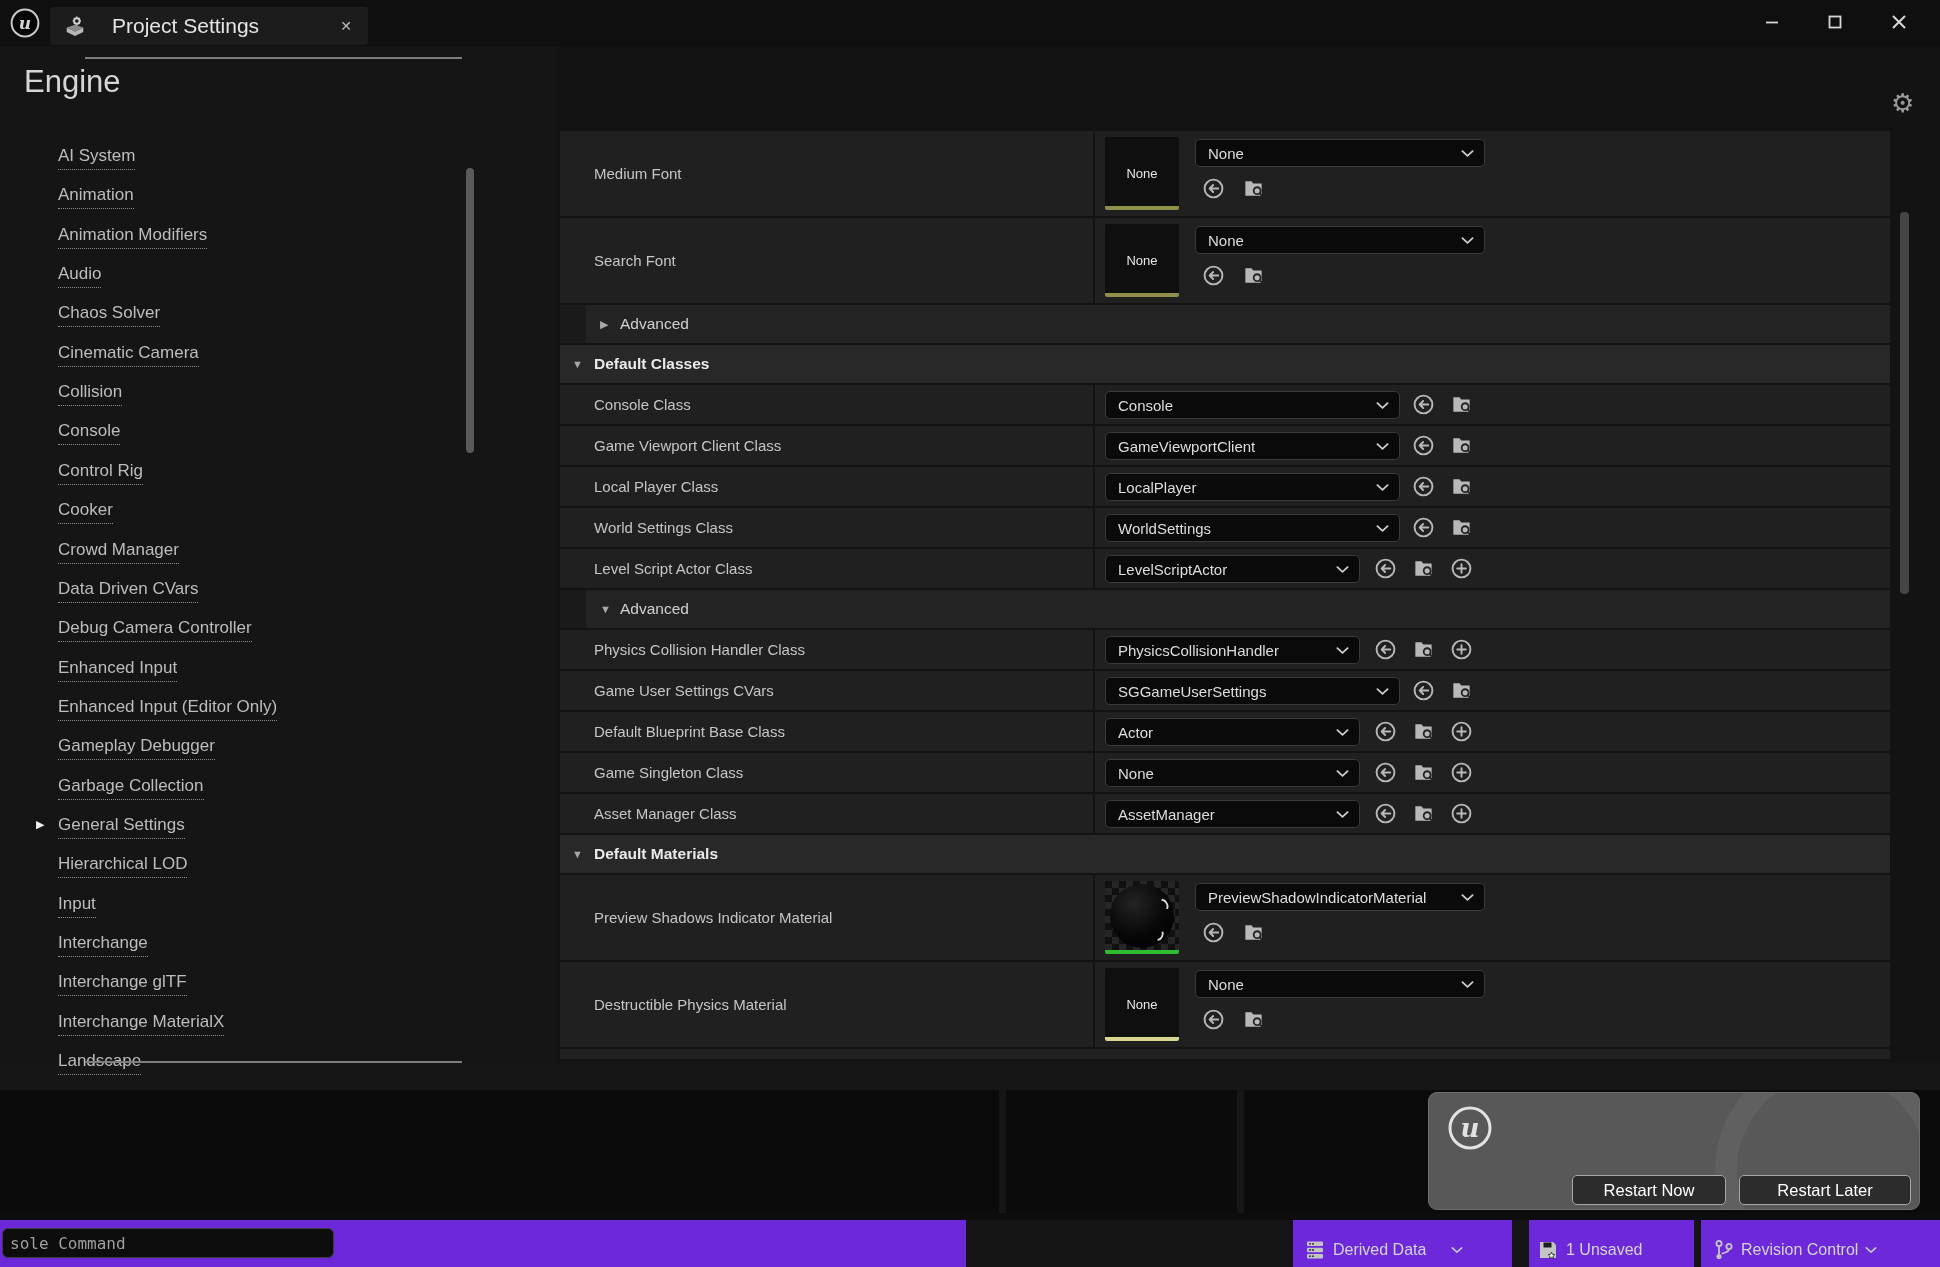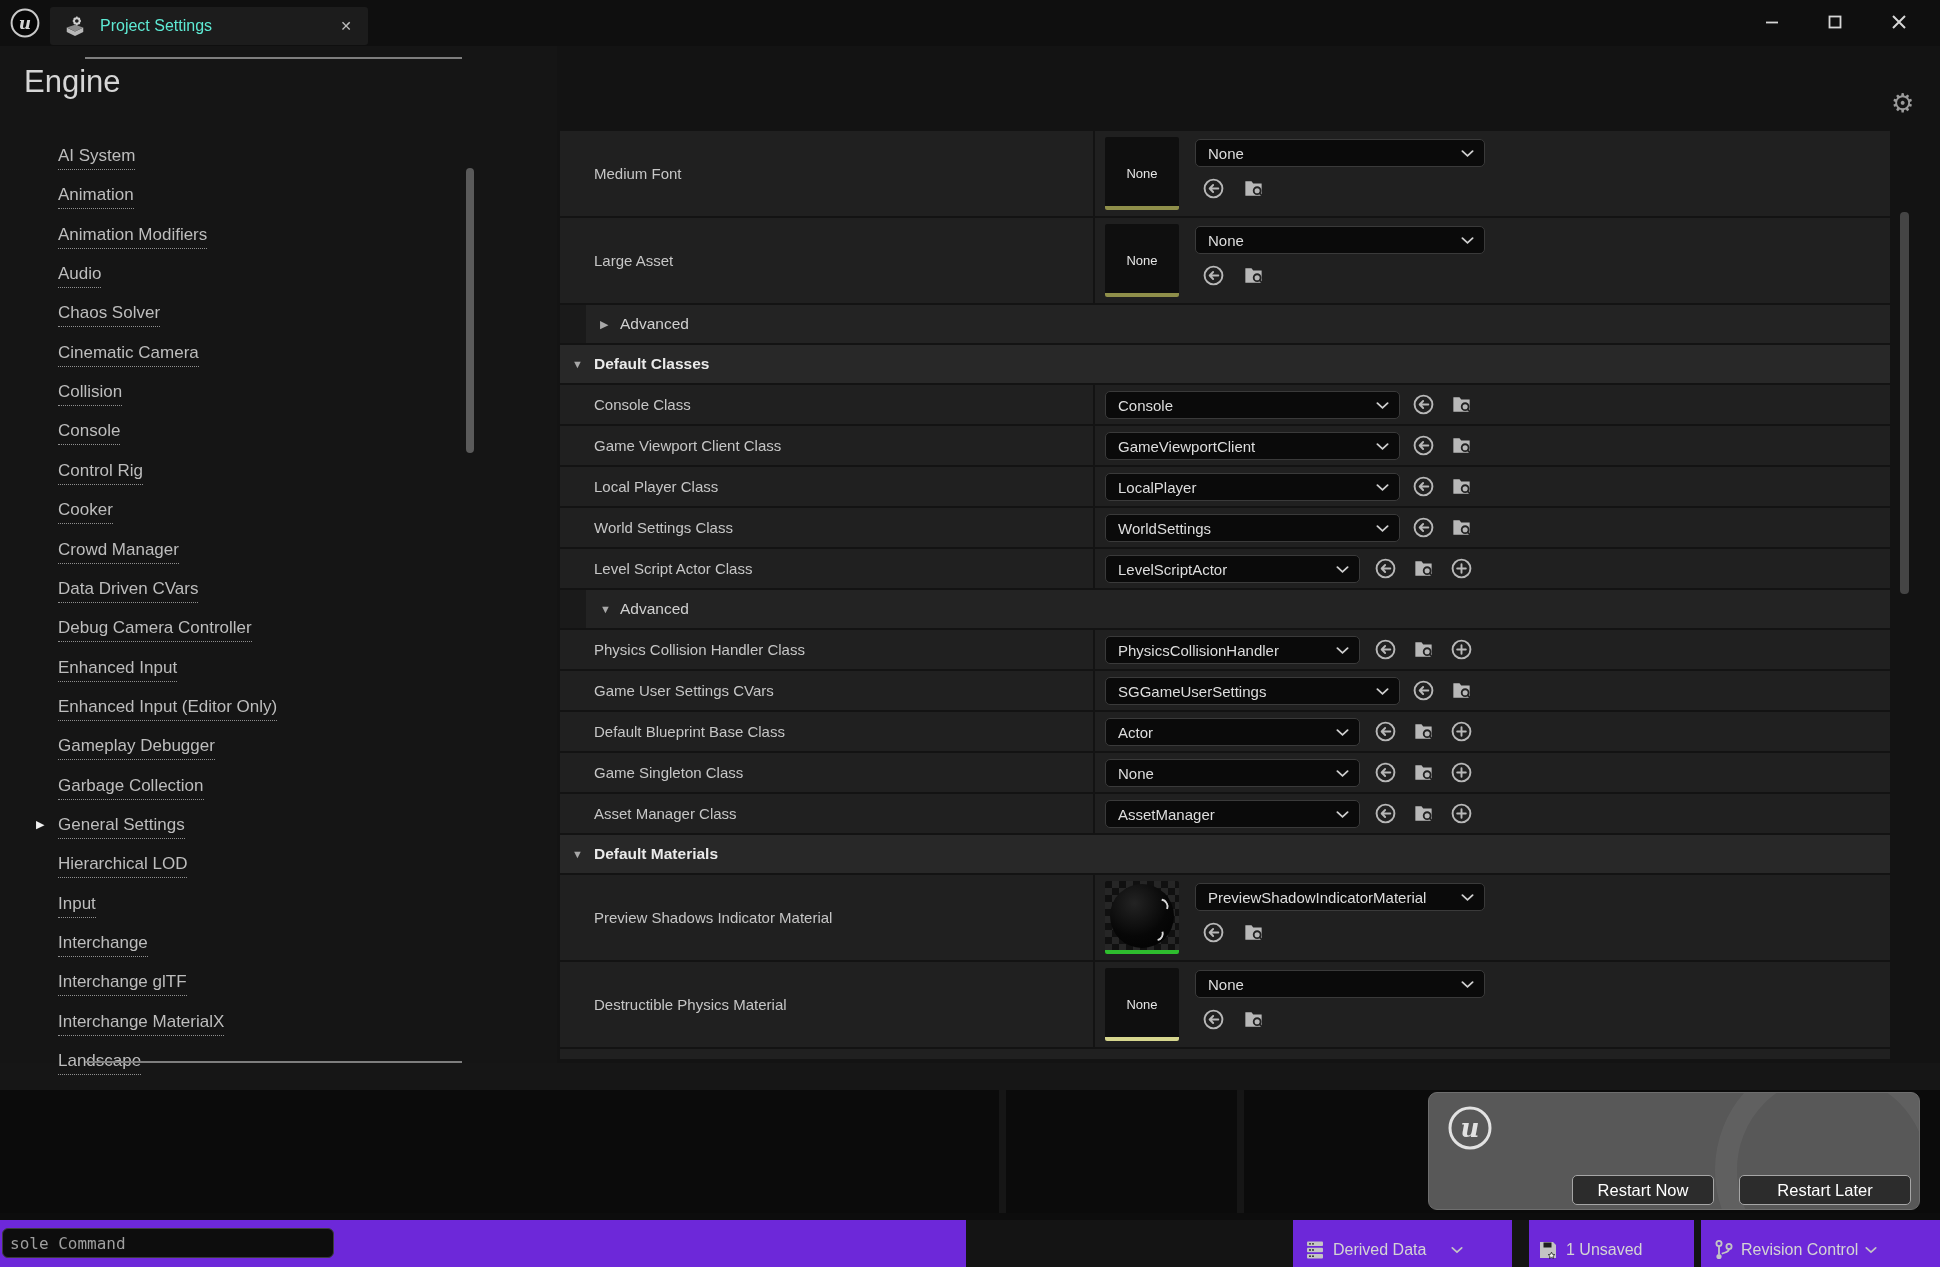--- a/index.html
+++ b/index.html
@@ -5,21 +5,21 @@
   html,body{margin:0;padding:0;background:#161616;}
   .app{position:relative;width:1940px;height:1267px;background:#161616;overflow:hidden;
        font-family:"Liberation Sans",sans-serif;color:#c8c8c8;-webkit-font-smoothing:antialiased;}
 
   
   .titlebar{position:absolute;left:0;top:0;width:1940px;height:46px;background:#0f0f0f;}
   .uelogo{position:absolute;left:10px;top:8px;width:30px;height:30px;}
   .tab{position:absolute;left:50px;top:7px;width:318px;height:38px;background:#1c1c1c;border-radius:3px;
        display:flex;align-items:center;}
   .tab-icon{margin-left:14px;width:22px;height:22px;}
-  .tab-title{margin-left:14px;font-size:16px;color:#5eead4;}
+  .tab-title{margin-left:26px;font-size:21px;color:#e5e5e5;}
   .tab-close{position:absolute;right:12px;top:9px;width:20px;height:20px;color:#bdbdbd;font-size:14px;
        display:flex;align-items:center;justify-content:center;cursor:default;}
   .wctl{position:absolute;top:6px;width:34px;height:32px;display:flex;align-items:center;justify-content:center;color:#d6d6d6;}
 
   
   .sidebar{position:absolute;left:0;top:46px;width:557px;height:1017px;background:#151515;}
   .side-line{position:absolute;left:85px;width:377px;height:2px;background:#7e7e7e;}
   .side-title{position:absolute;left:24px;top:18px;font-size:31px;color:#d6d6d6;}
   .side-item{position:absolute;left:58px;height:22px;font-size:17px;color:#bdbdbd;
        border-bottom:1px dotted #8f8f8f;padding-bottom:1px;white-space:nowrap;cursor:pointer;}
@@ -178,21 +178,21 @@
             <circle cx="12" cy="12" r="9.3" fill="none" stroke="#b8b8b8" stroke-width="2"></circle>
             <path d="M17 12H8.2M11.6 8.4L8 12l3.6 3.6" fill="none" stroke="#b8b8b8" stroke-width="2" stroke-linecap="round" stroke-linejoin="round"></path>
           </svg></span>
       <span class="ibtn" style="left:682px;top:46px;"><svg width="23" height="23" viewBox="0 0 24 24">
             <path d="M3.5 4.5h6.4l1.8 2.2h8.8V19.5H3.5z" fill="#b8b8b8"></path>
             <circle cx="15.8" cy="14.3" r="3.6" fill="none" stroke="#222" stroke-width="1.9"></circle>
             <path d="M18.4 17l2.2 2.2" stroke="#222" stroke-width="1.9" stroke-linecap="round"></path>
           </svg></span>
       </div>
       <div class="row asset">
-        <div class="rlabel">Large Asset</div>
+        <div class="rlabel">Search Font</div>
       <div class="coldiv"></div>
       <div class="thumb ">None
         <div class="accent" style="background:#8f8f4a;"></div></div>
       <div class="dd" style="left:635px;top:8px;width:290px;">
         <span>None</span>
           <svg width="13" height="9" viewBox="0 0 14 8">
             <path d="M1.5 1.5L7 6.5l5.5-5" fill="none" stroke="#cfcfcf" stroke-width="2" stroke-linecap="round"></path>
           </svg>
         </div>
       <span class="ibtn" style="left:642px;top:46px;"><svg width="23" height="23" viewBox="0 0 24 24">
@@ -486,21 +486,21 @@
   <div class="bottomstrip">
     <div class="strip-gap" style="left:999px;"></div>
     <div class="strip-gap" style="left:1237px;"></div>
   </div>
   <div class="toast">
     <div class="toast-mark"></div>
     <svg class="toast-logo" viewBox="0 0 46 46">
       <circle cx="23" cy="23" r="20" fill="none" stroke="#e2e2e2" stroke-width="3"></circle>
       <text x="23" y="32" text-anchor="middle" font-family="DejaVu Serif,serif" font-style="italic" font-weight="bold" font-size="26" fill="#e2e2e2">u</text>
     </svg>
-    <div class="toast-btn" style="left:143px;width:142px;text-align:center;">Restart Now</div>
+    <div class="toast-btn" style="left:143px;width:154px;text-align:center;">Restart Now</div>
     <div class="toast-btn" style="left:310px;width:172px;">Restart Later</div>
   </div>
 
   <div class="prestatus"></div>
   <div class="statusbar">
     <div class="seg" style="left:0;width:966px;">
       <input class="console-input" placeholder="sole Command" style="">
     </div>
     <div class="seg" style="left:1293px;width:219px;">
       <div class="sb-item" style="margin-left:11px;">

